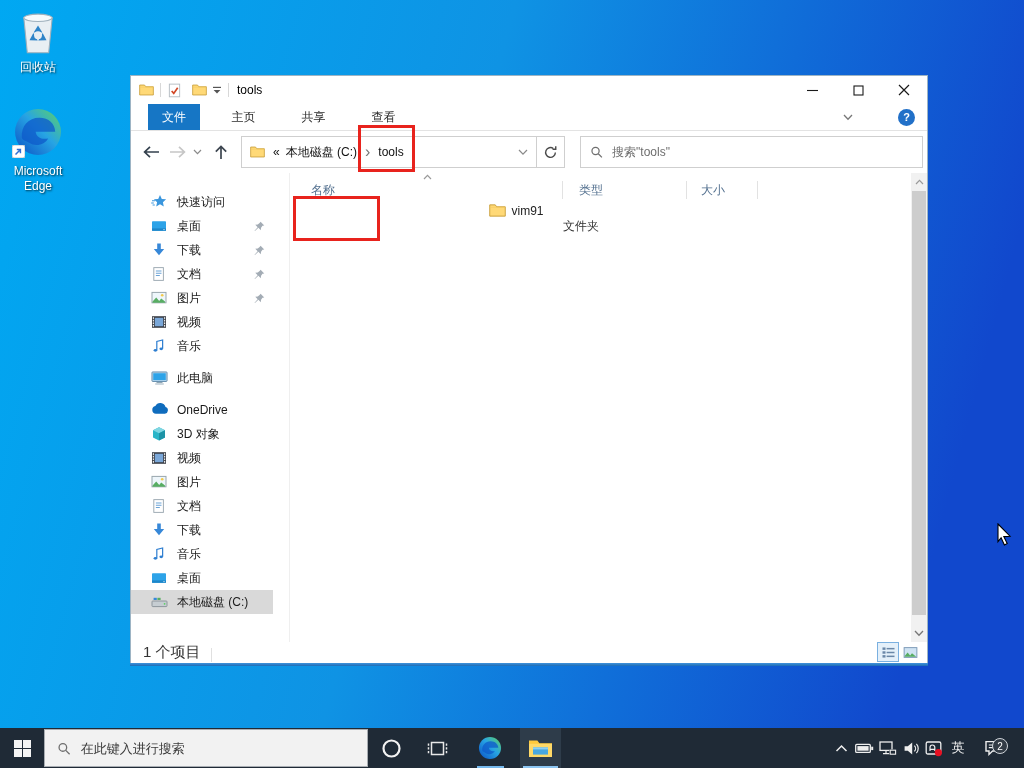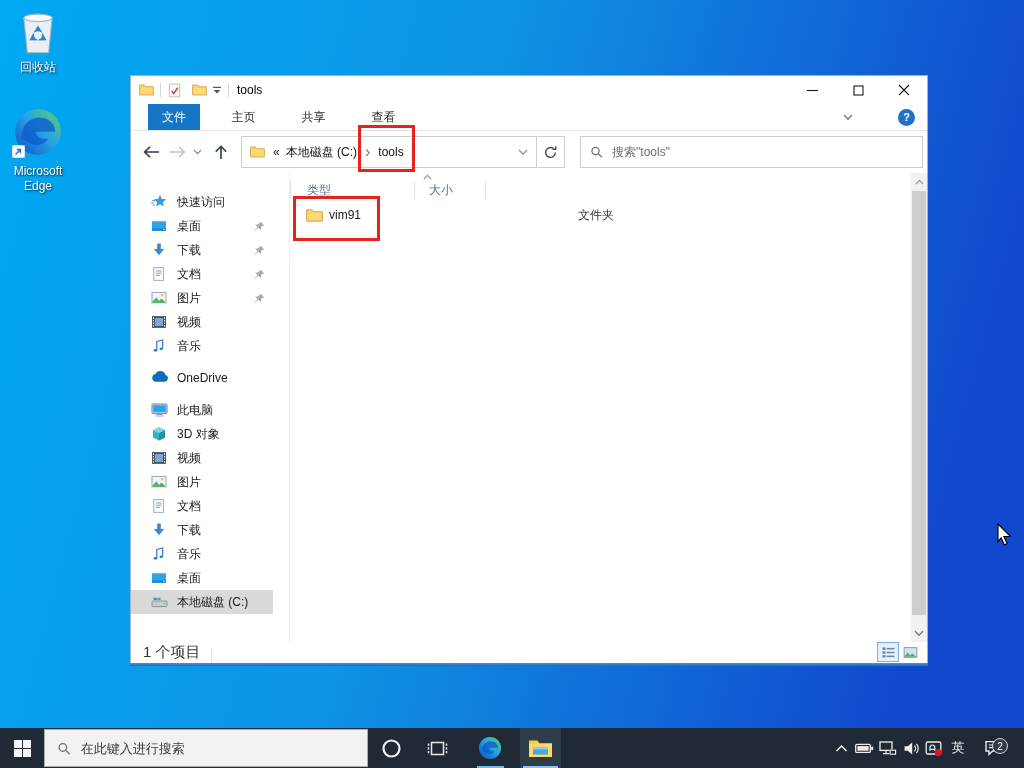--- a/index.html
+++ b/index.html
@@ -78,21 +78,21 @@
   .sscroll .thumb { position:absolute; left:1px; width:14px; top:18px; height:424px; background:#cdcdcd; }
 
   .filelist { position:absolute; left:158px; right:0; top:0; bottom:0; border-left:1px solid #efefef; }
   .cols { display:flex; height:26px; margin-top:4px; position:relative; align-items:center; }
   .hcol { font-size:12px; color:#53708f; height:20px; display:flex; align-items:center; }
   .hcol.c-name { width:272px; padding-left:21px; }
   .hcol.c-type { width:123px; padding-left:16px; }
   .hcol.c-size { width:70px; padding-left:14px; }
   .hsep { width:1px; height:18px; background:#e2e2e2; }
   .sort-ind { position:absolute; left:133px; top:-3px; }
-  .frow { display:flex; height:24px; align-items:center; font-size:12px; color:#222; }
+  .frow { display:flex; height:24px; align-items:center; font-size:12px; color:#222;flex-direction:column; }
   .frow .cell-name { width:272px; display:flex; align-items:center; padding-left:16px; }
   .frow .cell-name .ficon { width:17px; height:15px; margin-right:6px; }
   .frow .cell-type { width:123px; padding-left:16px; color:#333; }
   .frow .cell-size { width:70px; padding-left:14px; }
 
   
   .statusbar { position:absolute; left:0; right:0; bottom:3px; height:20px; display:flex;
     align-items:flex-end; font-size:15px; color:#333; }
   .statusbar .txt { margin-left:12px; }
   .statusbar .ssep { width:1px; height:14px; background:#e0e0e0; margin-left:10px; }
@@ -402,36 +402,36 @@
             <svg width="15" height="16" viewBox="0 0 16 16">
               <path d="M6.2 12.4V3.2L12.4 1.6V10.8" stroke="#2f7fd1" stroke-width="1.3" fill="none"></path>
               <ellipse cx="4.7" cy="12.6" rx="1.9" ry="1.5" fill="#2f7fd1"></ellipse>
               <ellipse cx="10.9" cy="11" rx="1.9" ry="1.5" fill="#2f7fd1"></ellipse>
             </svg>
           </span>
           <span class="slabel">音乐</span>
         </div>
         <div class="side-item indent0 gap">
           <span class="sicon">
-            <svg width="19" height="13" viewBox="0 0 20 13">
-              <path d="M5.2 12a4.1 4.1 0 0 1-.6-8.1A5.7 5.7 0 0 1 15.3 5a3.6 3.6 0 0 1-.7 7z" fill="#0f6cbd"></path>
-            </svg>
-          </span>
-          <span class="slabel">OneDrive</span>
-        </div>
-        <div class="side-item indent0 gap">
-          <span class="sicon">
             <svg width="17" height="16" viewBox="0 0 17 16">
               <rect x="1" y="2" width="15" height="9.4" rx=".6" fill="#cfe3f3" stroke="#5b87a8"></rect>
               <rect x="2.2" y="3.2" width="12.6" height="7" fill="#2da3e8"></rect>
               <rect x="5.5" y="12" width="6" height="1.1" fill="#8fa6b5"></rect>
               <rect x="4.2" y="13.4" width="8.6" height="1.2" fill="#aebfca"></rect>
             </svg>
           </span>
           <span class="slabel">此电脑</span>
+        </div>
+        <div class="side-item indent0 gap">
+          <span class="sicon">
+            <svg width="19" height="13" viewBox="0 0 20 13">
+              <path d="M5.2 12a4.1 4.1 0 0 1-.6-8.1A5.7 5.7 0 0 1 15.3 5a3.6 3.6 0 0 1-.7 7z" fill="#0f6cbd"></path>
+            </svg>
+          </span>
+          <span class="slabel">OneDrive</span>
         </div>
         <div class="side-item indent1">
           <span class="sicon">
             <svg width="16" height="16" viewBox="0 0 16 16">
               <path d="M8 1.2l6 3v7.2l-6 3-6-3V4.2z" fill="#2ab5c8"></path>
               <path d="M8 1.2l6 3L8 7.2l-6-3z" fill="#7fd6e2"></path>
               <path d="M8 7.2v7.2l6-3V4.2z" fill="#1d93a6"></path>
             </svg>
           </span>
           <span class="slabel">3D 对象</span>
@@ -523,20 +523,21 @@
       <div class="thumb"></div>
       <span class="sarrow down">
           <svg width="10" height="7" viewBox="0 0 10 7">
             <path d="M1 1l4 4.2L9 1" fill="none" stroke="#777" stroke-width="1.3"></path>
           </svg>
         </span>
     </div>
 
     <div class="filelist">
       <div class="cols">
+        <div class="hcol c-name">名称</div>
         <div class="hsep"></div>
         <div class="hcol c-type">类型</div>
         <div class="hsep"></div>
         <div class="hcol c-size">大小</div>
         <div class="hsep"></div>
         <span class="sort-ind">
             <svg width="9" height="6" viewBox="0 0 9 6">
               <path d="M1 5l3.5-3.6L8 5" fill="none" stroke="#9a9a9a" stroke-width="1.2"></path>
             </svg>
           </span>

